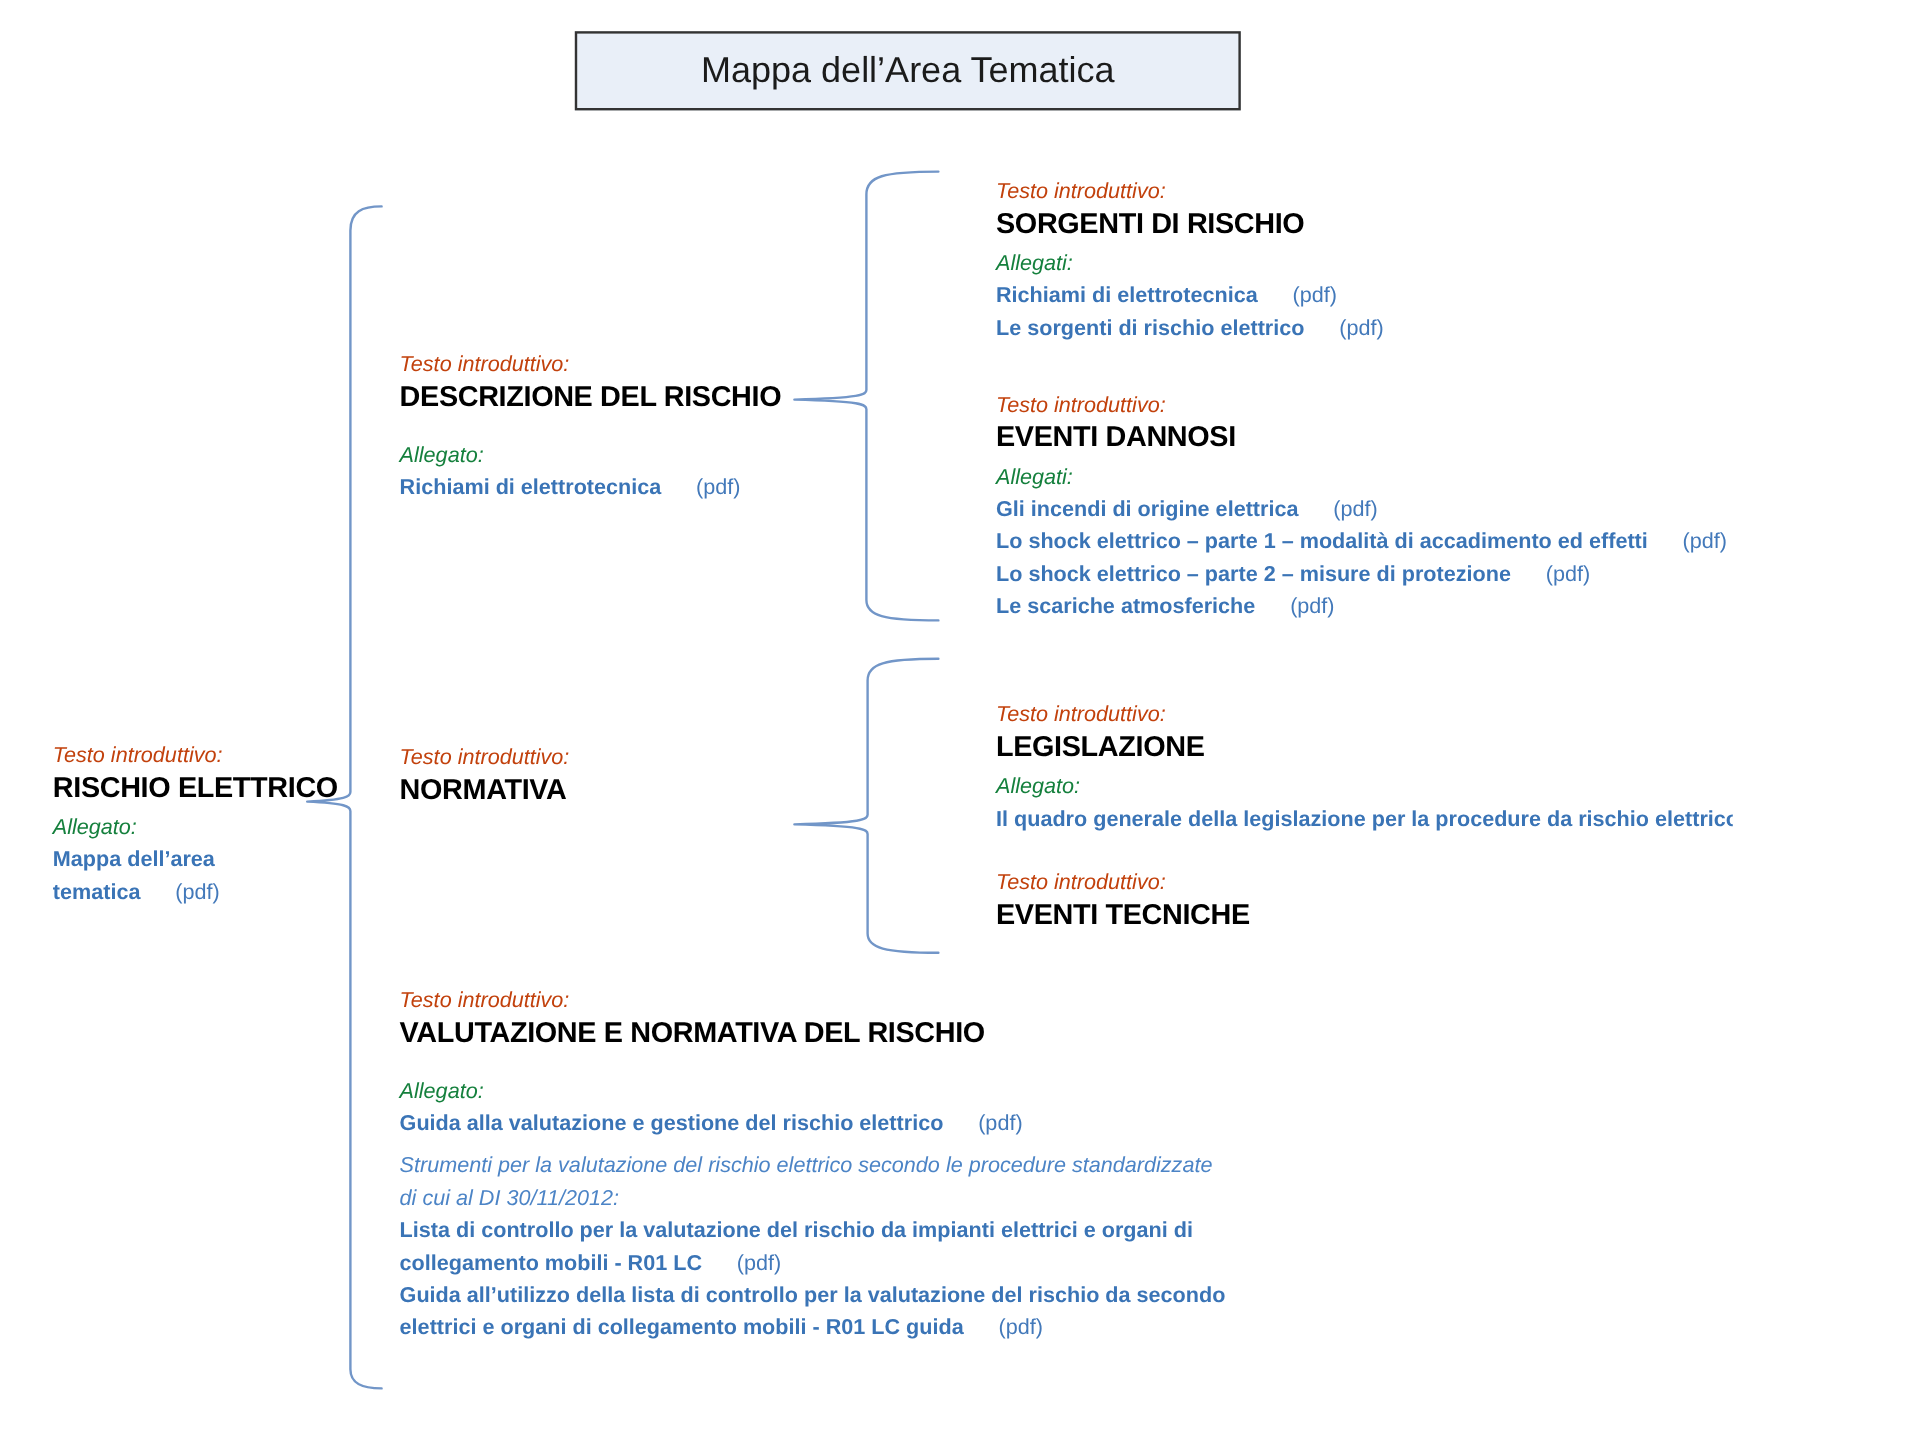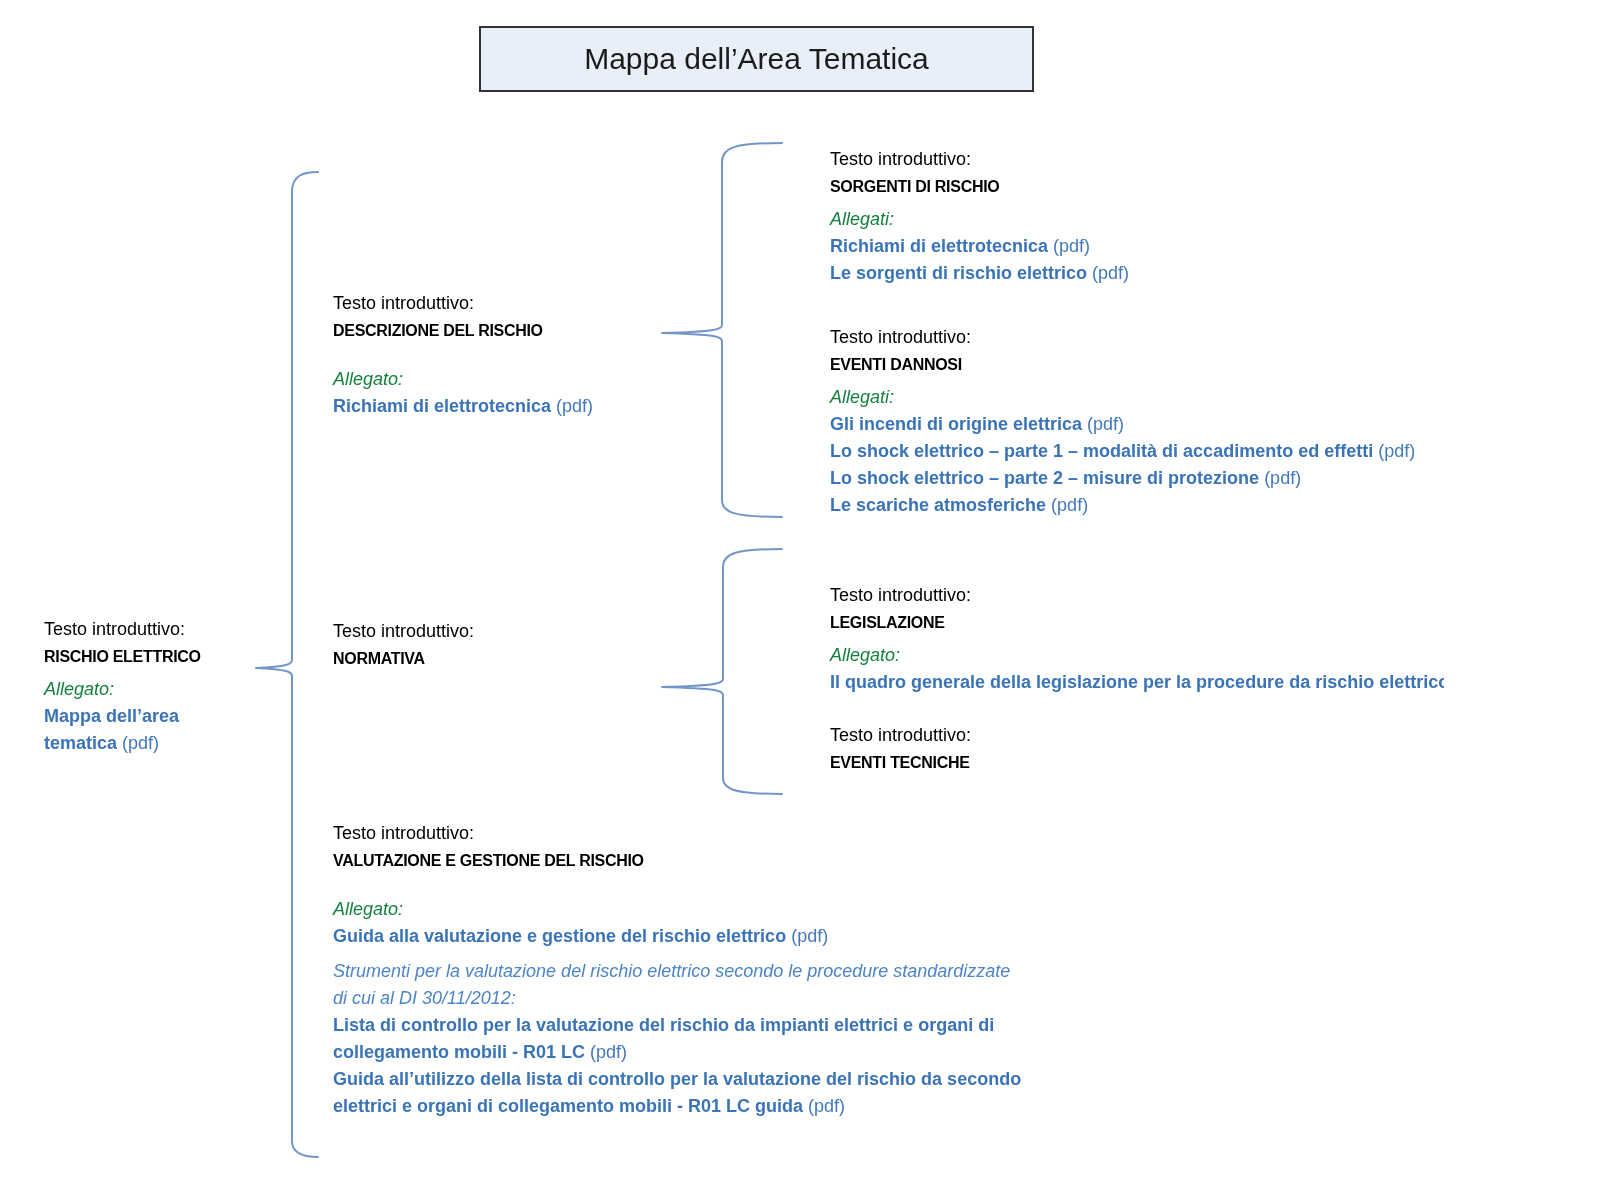--- a/index.html
+++ b/index.html
@@ -13,27 +13,27 @@
   }
   #braces{position:absolute;left:0;top:0;}
   .brace{stroke:#7296c8;stroke-width:2;fill:none;stroke-linecap:round;stroke-linejoin:round;}
   .title-box{
     position:absolute;left:479px;top:26px;width:551px;height:62px;
     background:#e9eff8;border:2px solid #333333;
     display:flex;align-items:center;justify-content:center;
     font-size:30px;color:#1b1b1b;
   }
   .node{position:absolute;font-size:18px;line-height:27px;}
-  .intro{color:#000000;white-space:nowrap;}
-  .node-title{font-weight:bold;font-size:16px;letter-spacing:-0.3px;color:#000000;white-space:nowrap;}
+  .intro{font-style:italic;color:#c2410c;white-space:nowrap;}
+  .node-title{font-weight:bold;font-size:24px;letter-spacing:-0.3px;color:#000000;white-space:nowrap;}
   .att-label{font-style:italic;color:#15803d;margin-top:6px;white-space:nowrap;}
   .mt-lg{margin-top:22px;}
   .mt-note{margin-top:8px;}
   .link-line{color:#3a74b6;font-weight:bold;white-space:nowrap;}
-  .suffix{font-weight:normal;color:#4379ba;}
+  .suffix{font-weight:normal;color:#4379ba;padding-left:24px;}
   .note-line{font-style:italic;color:#4c84c6;white-space:nowrap;}
   .wrap .link-line{white-space:normal;width:195px;}
 </style>
 </head>
 <body>
 
 <div id="canvas">
 
   <svg id="braces" width="1599" height="1194">
     <path class="brace" d="M 318 172 C 302 172, 292 176, 292 192 L 292 660 C 292 664, 288 666.5, 256 668 C 288 669.5, 292 672, 292 676 L 292 1141 C 292 1153, 302 1157, 318 1157"></path>
@@ -63,21 +63,21 @@
       </div>
   </div>
 
   <div class="node" style="left:333px;top:618px;">
     <div class="intro">Testo introduttivo:</div>
     <div class="node-title">NORMATIVA</div>
   </div>
 
   <div class="node" style="left:333px;top:820px;width:830px;">
     <div class="intro">Testo introduttivo:</div>
-    <div class="node-title">VALUTAZIONE E GESTIONE DEL RISCHIO</div>
+    <div class="node-title">VALUTAZIONE E NORMATIVA DEL RISCHIO</div>
     <div class="att-label mt-lg">Allegato:</div>
     <div>
         <div class="link-line"><span>Guida alla valutazione e gestione del rischio elettrico</span><span class="suffix"> (pdf)</span></div>
       </div>
     <div class="mt-note">
         <div class="note-line">Strumenti per la valutazione del rischio elettrico secondo le procedure standardizzate</div>
         <div class="note-line">di cui al DI 30/11/2012:</div>
       </div>
     <div>
         <div class="link-line"><span>Lista di controllo per la valutazione del rischio da impianti elettrici e organi di</span></div>

